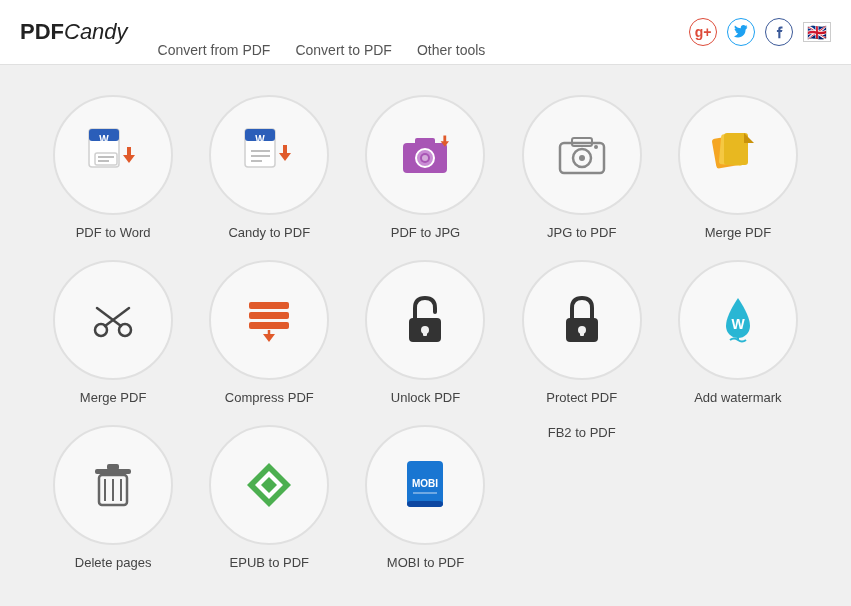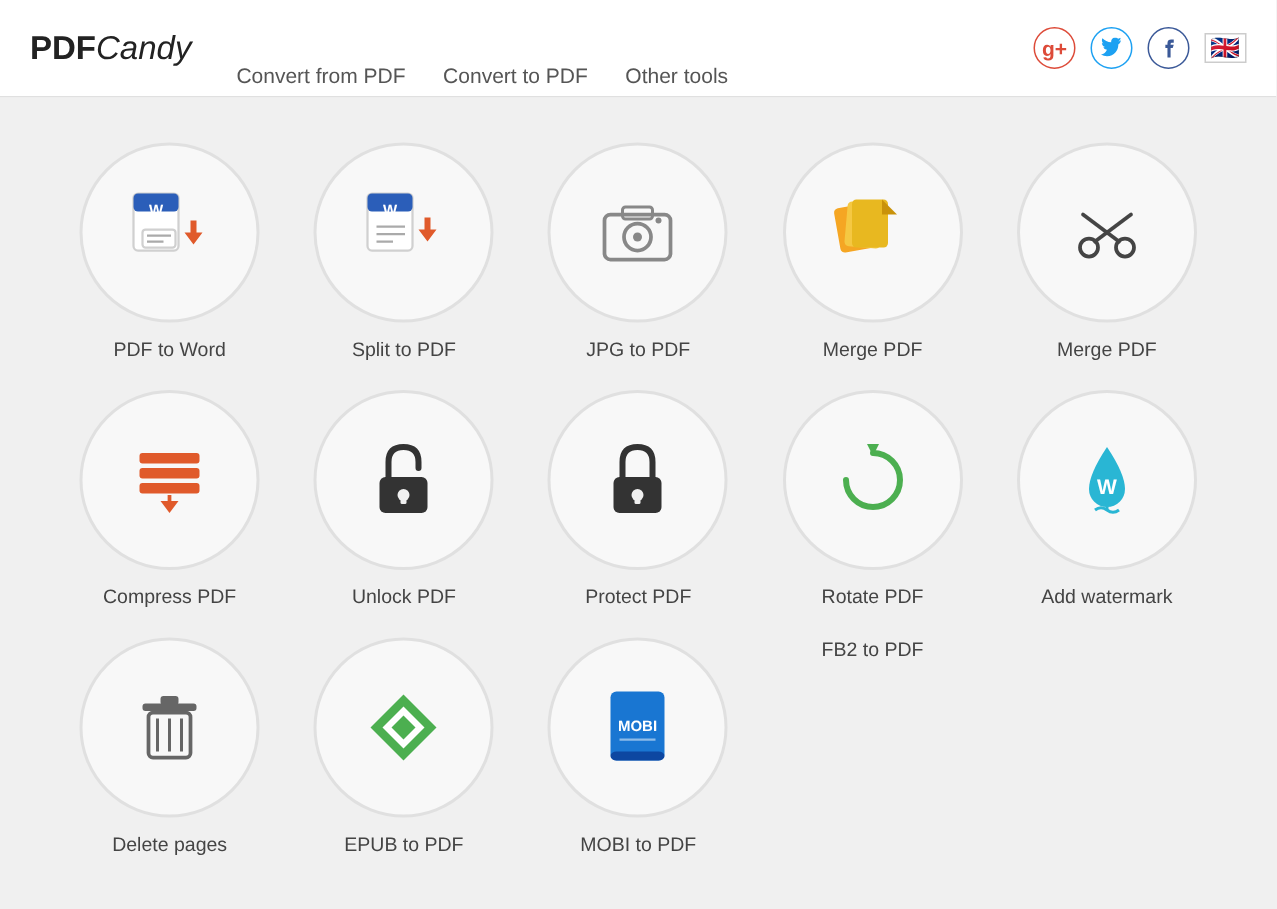--- a/index.html
+++ b/index.html
@@ -168,23 +168,38 @@
           <rect x="8" y="6" width="30" height="38" rx="3" fill="#fff" stroke="#d0d0d0" stroke-width="1.5"></rect>
           <rect x="8" y="6" width="30" height="12" rx="3" fill="#2b5eb9"></rect>
           <text x="23" y="20" text-anchor="middle" font-size="10" font-weight="bold" fill="white">W</text>
           <path d="M42 22 L50 22 L50 30 L54 30 L48 38 L42 30 L46 30 L46 22Z" fill="#e05a2b"></path>
 
           <line x1="14" y1="28" x2="33" y2="28" stroke="#aaa" stroke-width="1.5"></line>
           <line x1="14" y1="33" x2="33" y2="33" stroke="#aaa" stroke-width="1.5"></line>
           <line x1="14" y1="38" x2="25" y2="38" stroke="#aaa" stroke-width="1.5"></line>
         </svg>
       </div>
-      <span class="tool-label">Split to PDF</span>
-    </div>
-
+      <span class="tool-label">Candy to PDF</span>
+    </div>
+
+    <div class="tool-item">
+      <div class="tool-circle">
+        <svg width="64" height="64" viewBox="0 0 64 64">
+
+          <rect x="10" y="20" width="44" height="30" rx="4" fill="#a855b5"></rect>
+          <rect x="22" y="15" width="20" height="8" rx="2" fill="#a855b5"></rect>
+          <circle cx="32" cy="35" r="9" fill="#c98cd4" stroke="#fff" stroke-width="2"></circle>
+          <circle cx="32" cy="35" r="5" fill="#a855b5"></circle>
+          <circle cx="32" cy="35" r="3" fill="white" opacity="0.5"></circle>
+
+          <path d="M48 8 L56 8 L56 16 L60 16 L54 24 L48 16 L52 16 L52 8Z" fill="#e05a2b" transform="scale(0.7) translate(20,10)"></path>
+        </svg>
+      </div>
+      <span class="tool-label">PDF to JPG</span>
+    </div>
 
     <div class="tool-item">
       <div class="tool-circle">
         <svg width="64" height="64" viewBox="0 0 64 64">
 
           <rect x="10" y="20" width="44" height="30" rx="4" fill="none" stroke="#888" stroke-width="2.5"></rect>
           <rect x="22" y="15" width="20" height="8" rx="2" fill="none" stroke="#888" stroke-width="2"></rect>
           <circle cx="32" cy="35" r="9" fill="none" stroke="#888" stroke-width="2.5"></circle>
           <circle cx="32" cy="35" r="3" fill="#888"></circle>
 
@@ -259,31 +274,20 @@
 
           <path d="M22 30 L22 20 Q22 10 32 10 Q42 10 42 20 L42 30" fill="none" stroke="#333" stroke-width="4" stroke-linecap="round"></path>
 
           <circle cx="32" cy="42" r="4" fill="#f0f0f0"></circle>
           <rect x="30" y="42" width="4" height="6" rx="1" fill="#f0f0f0"></rect>
         </svg>
       </div>
       <span class="tool-label">Protect PDF</span>
     </div>
 
-    <div class="tool-item">
-      <div class="tool-circle">
-        <svg width="64" height="64" viewBox="0 0 64 64">
-
-          <path d="M32 14 A18 18 0 1 1 14 32" fill="none" stroke="#4caf50" stroke-width="4" stroke-linecap="round"></path>
-
-          <polygon points="28,8 36,8 32,16" fill="#4caf50"></polygon>
-        </svg>
-      </div>
-      <span class="tool-label">Rotate PDF</span>
-    </div>
 
     <div class="tool-item">
       <div class="tool-circle">
         <svg width="64" height="64" viewBox="0 0 64 64">
 
           <path d="M32 10 Q44 28 44 38 A12 12 0 0 1 20 38 Q20 28 32 10Z" fill="#29b6d4"></path>
           <text x="32" y="41" text-anchor="middle" font-size="14" font-weight="bold" fill="white">W</text>
           <line x1="32" y1="44" x2="32" y2="52" stroke="#29b6d4" stroke-width="2"></line>
 
           <path d="M24 52 Q28 49 32 52 Q36 55 40 52" fill="none" stroke="#29b6d4" stroke-width="2"></path>

